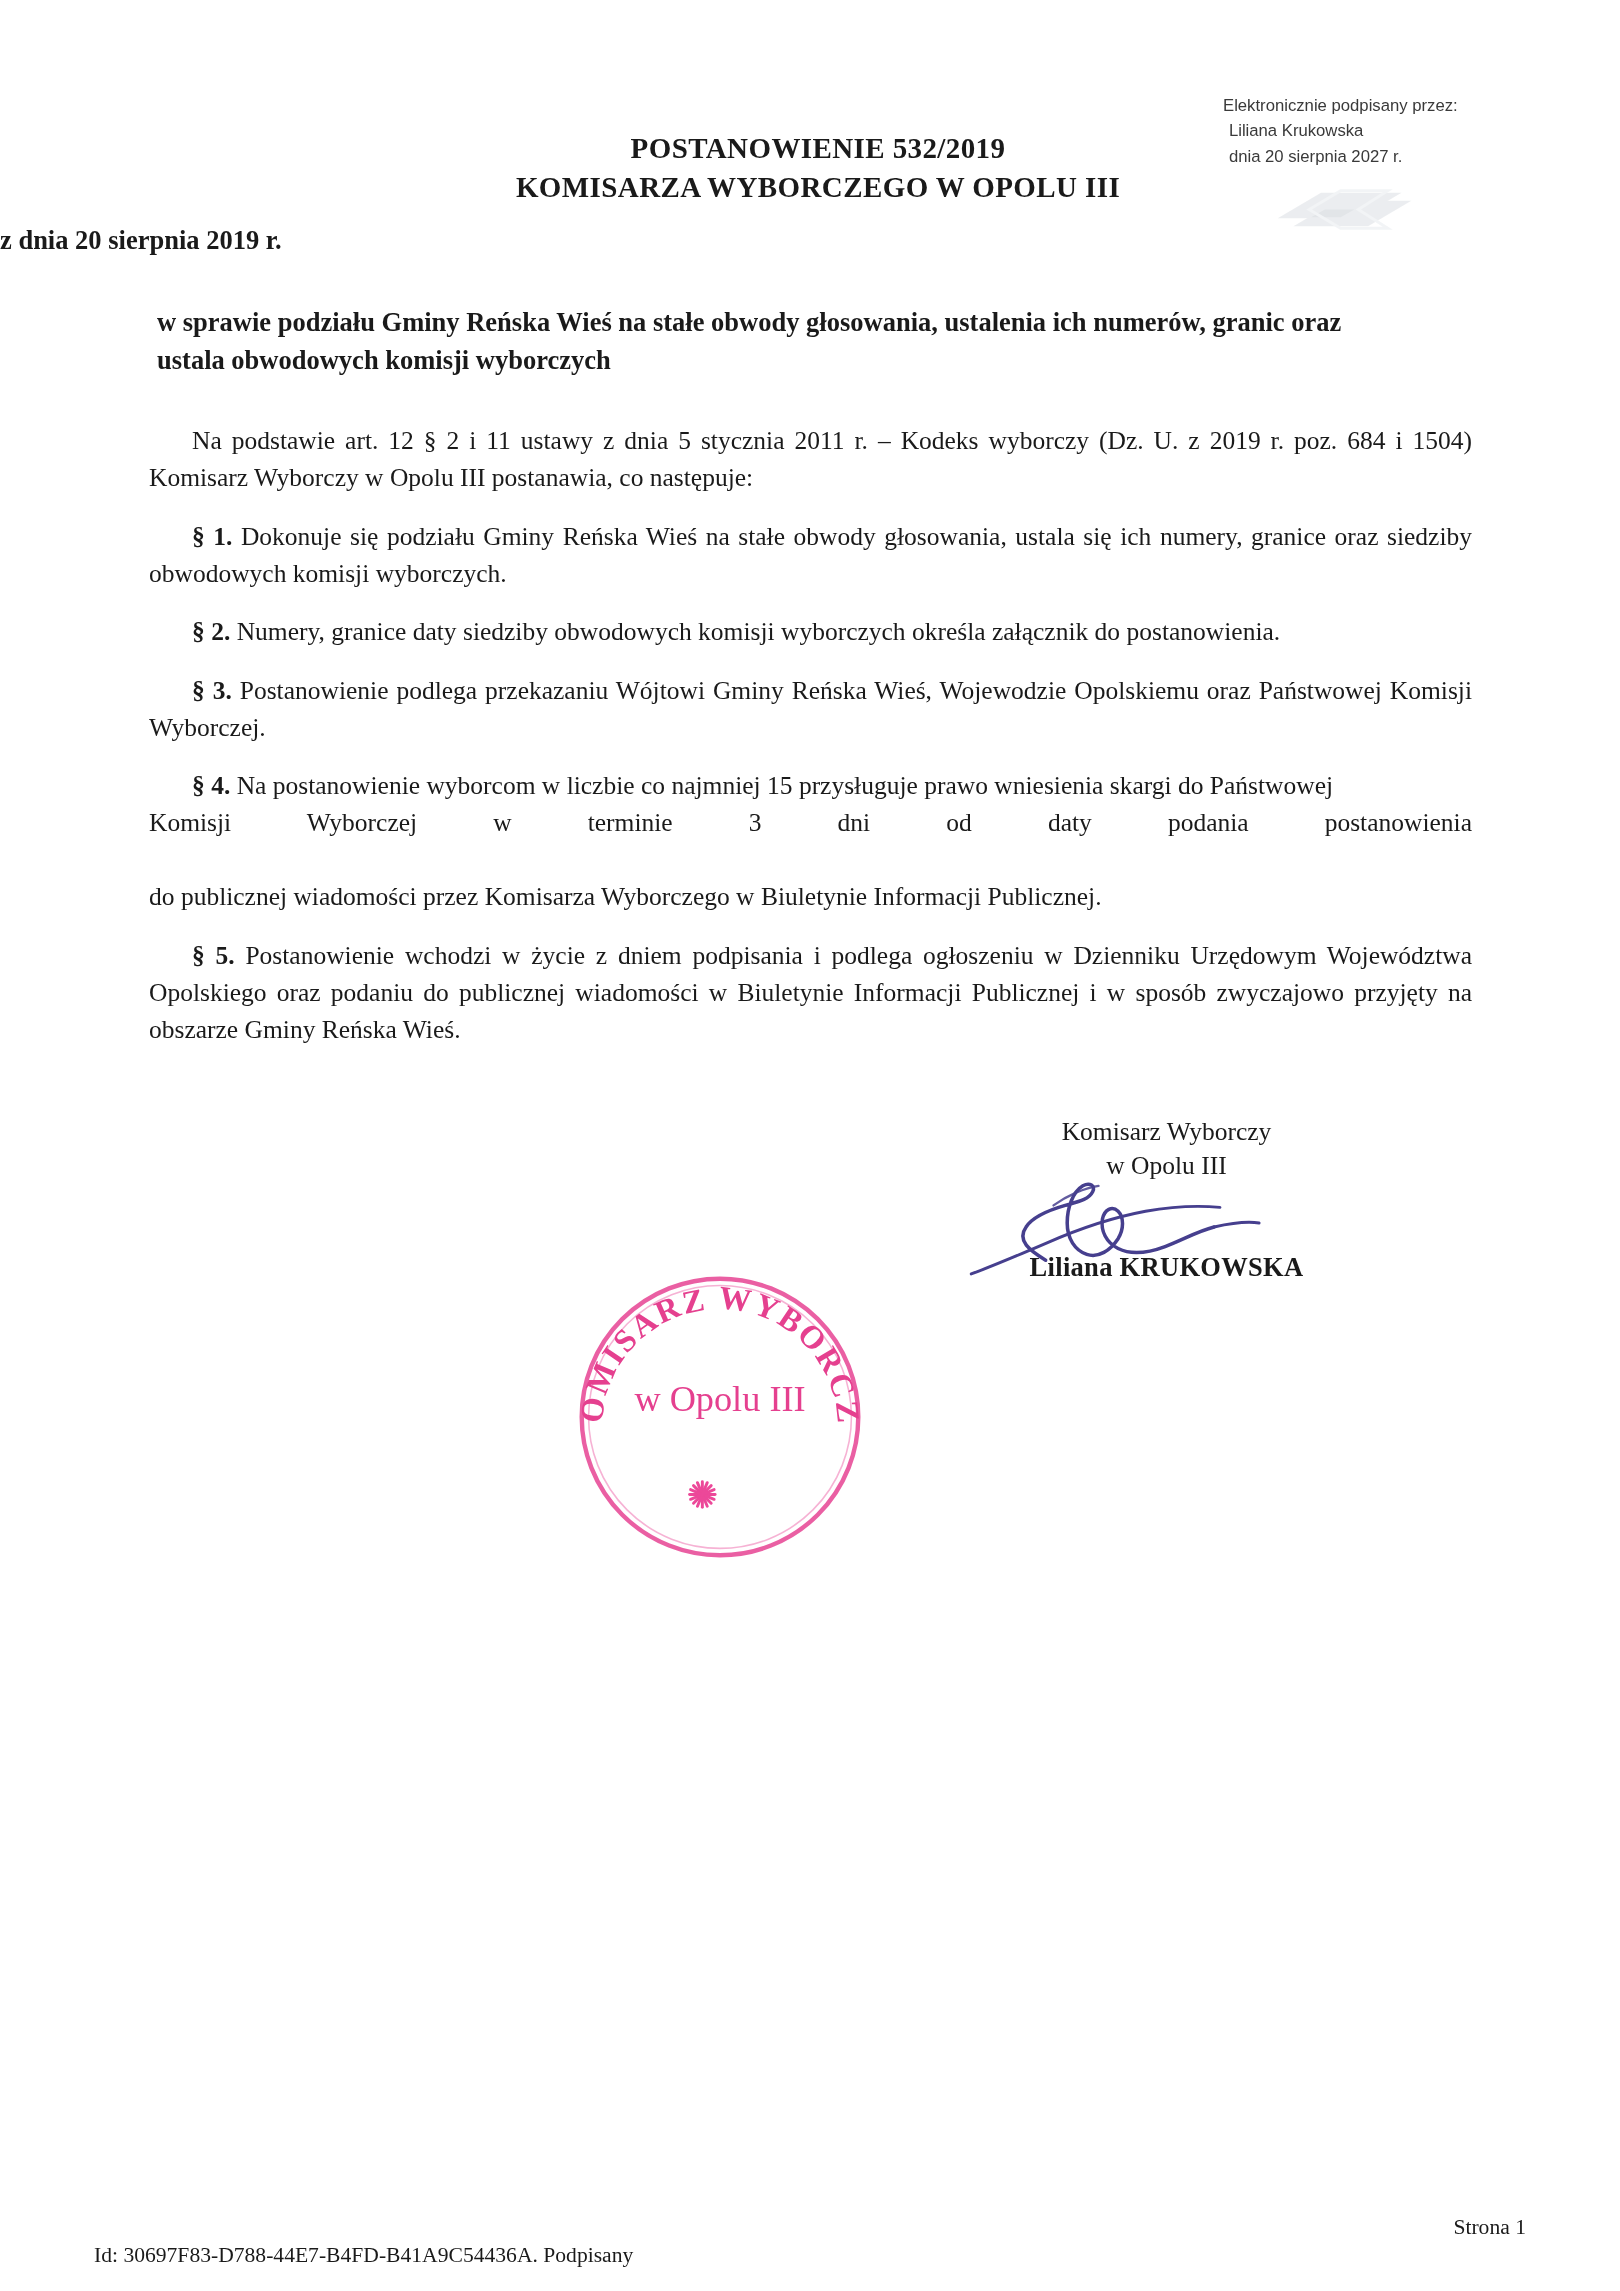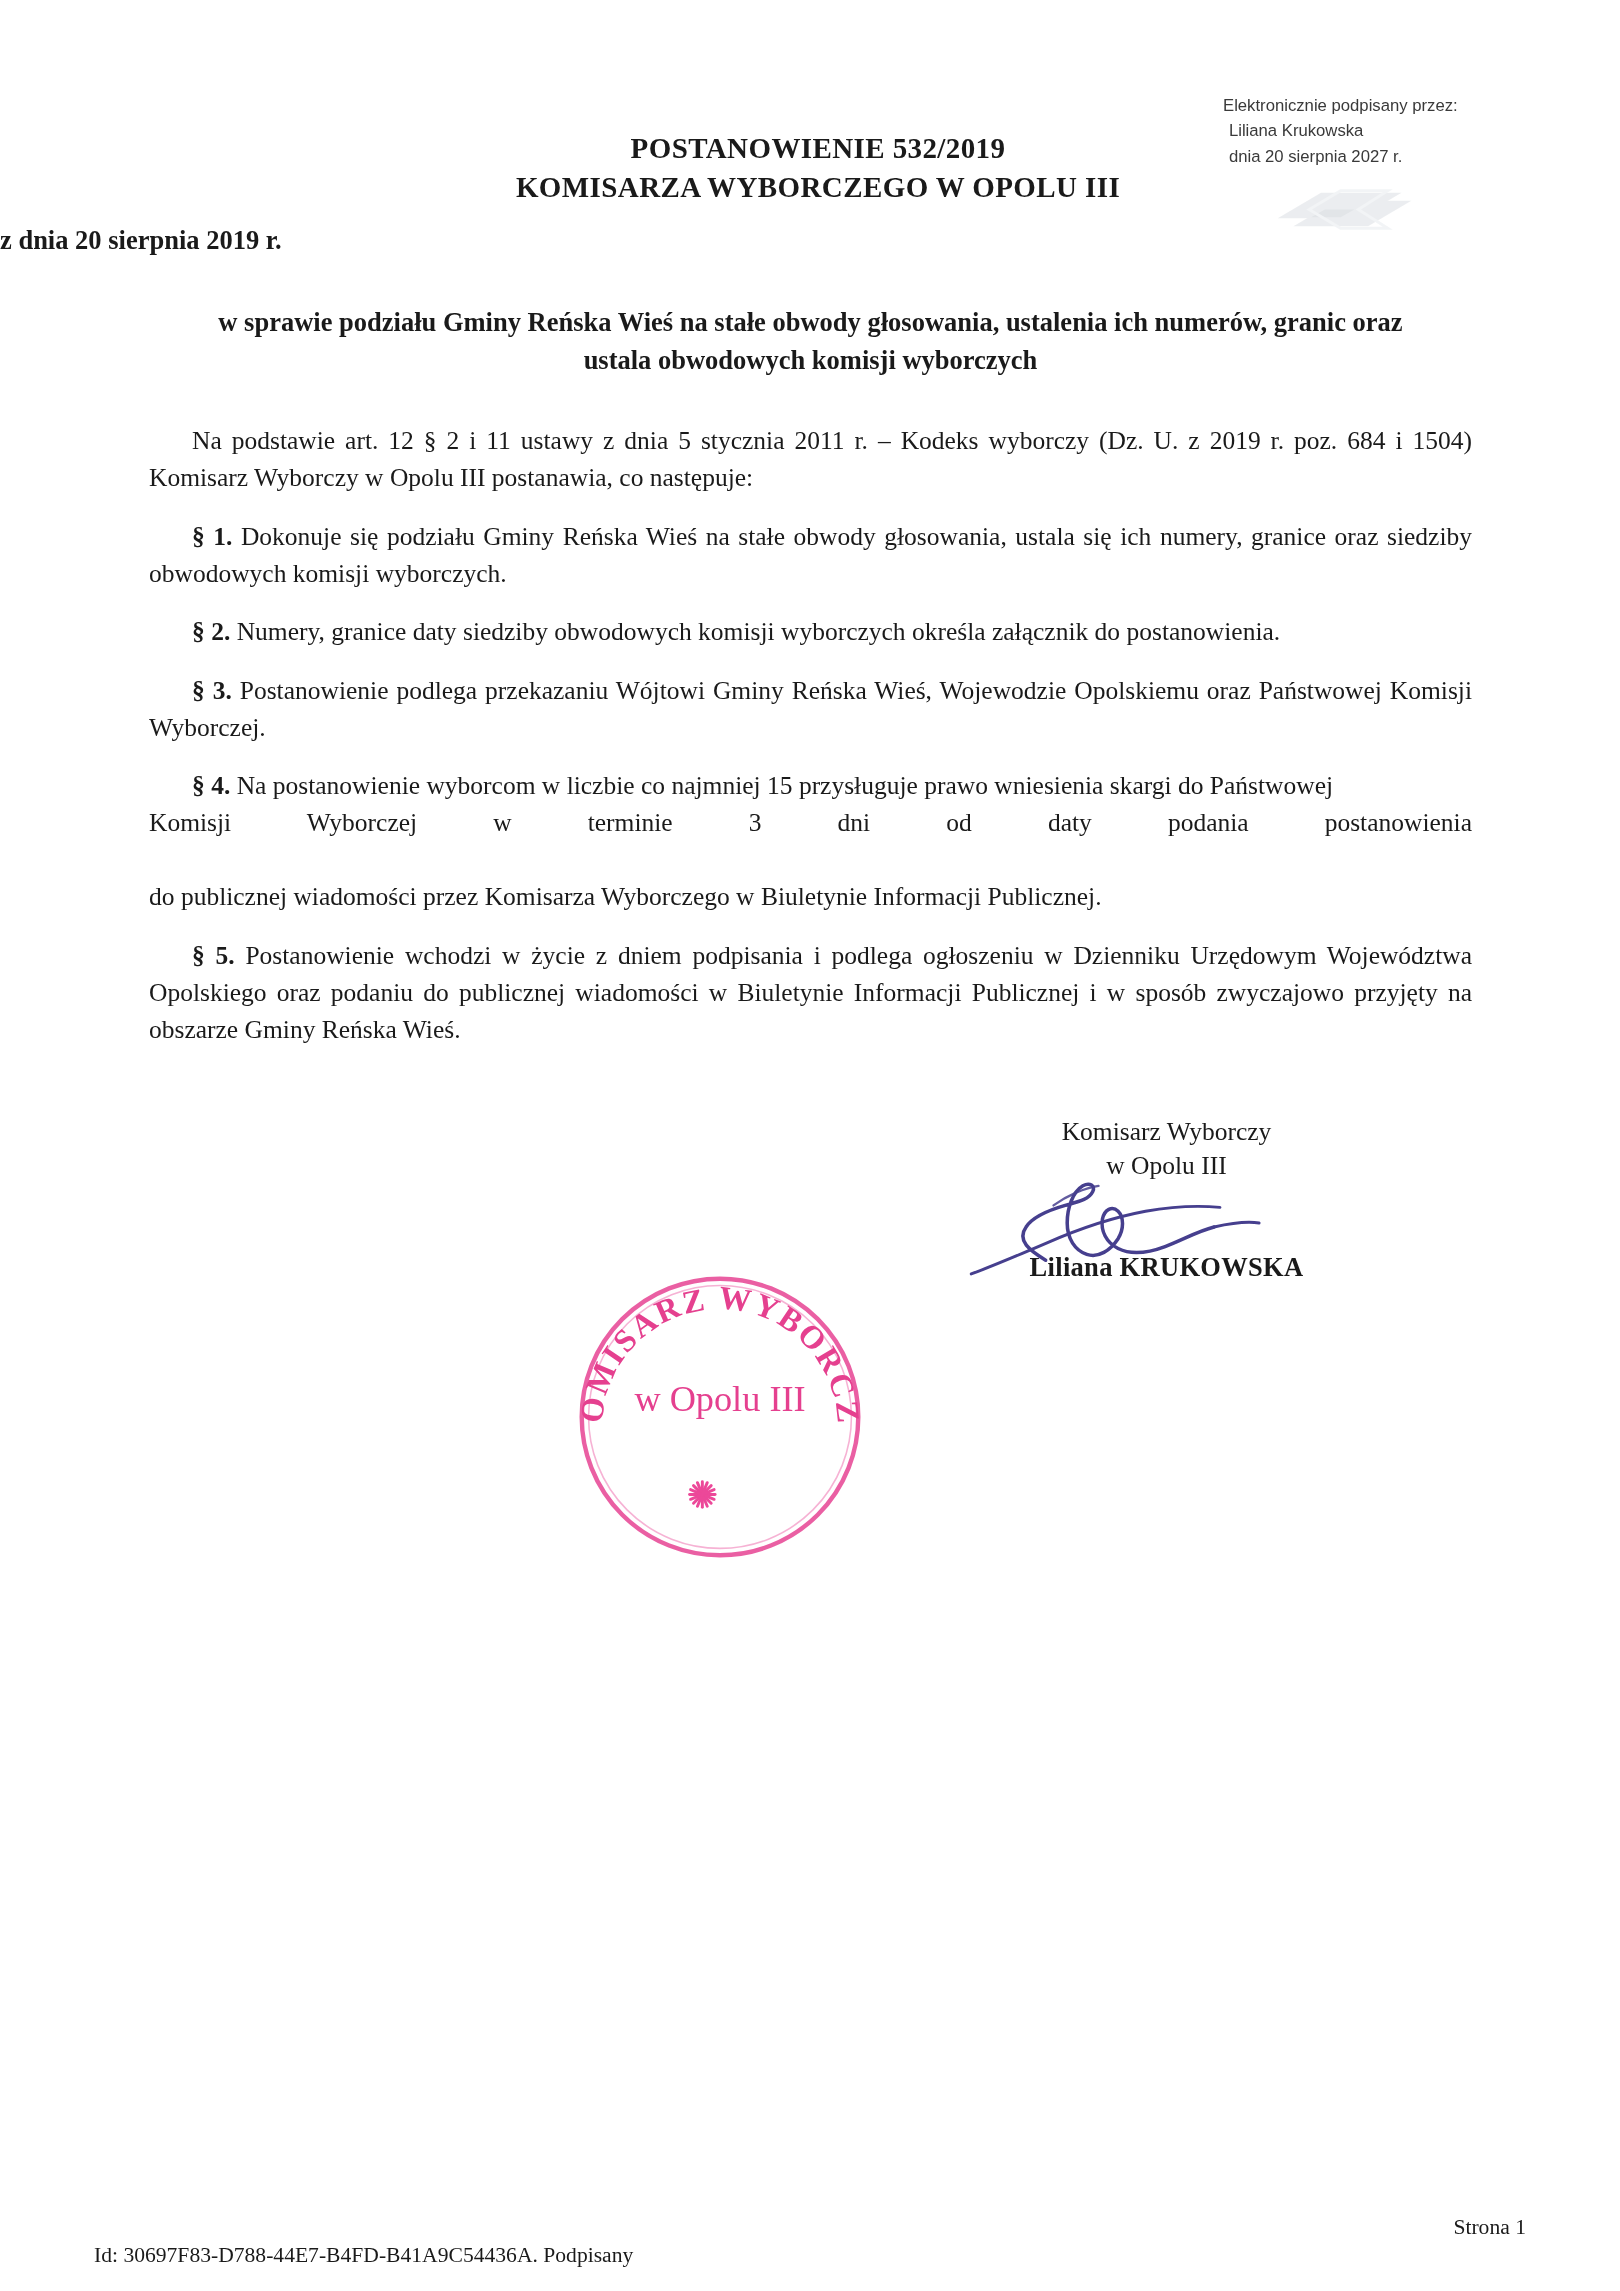--- a/index.html
+++ b/index.html
@@ -62,21 +62,21 @@
     width: 1620px;
     text-align: left;
     font-weight: bold;
     font-size: 26.5px;
   }
   .doc-subject {
     position: absolute;
     left: 157px;
     top: 304px;
     width: 1307px;
-    text-align: center;
+    text-align: left;
     font-weight: bold;
     font-size: 26.5px;
     line-height: 1.42;
   }
 
   
   .body-block {
     position: absolute;
     left: 149px;
     top: 423px;

